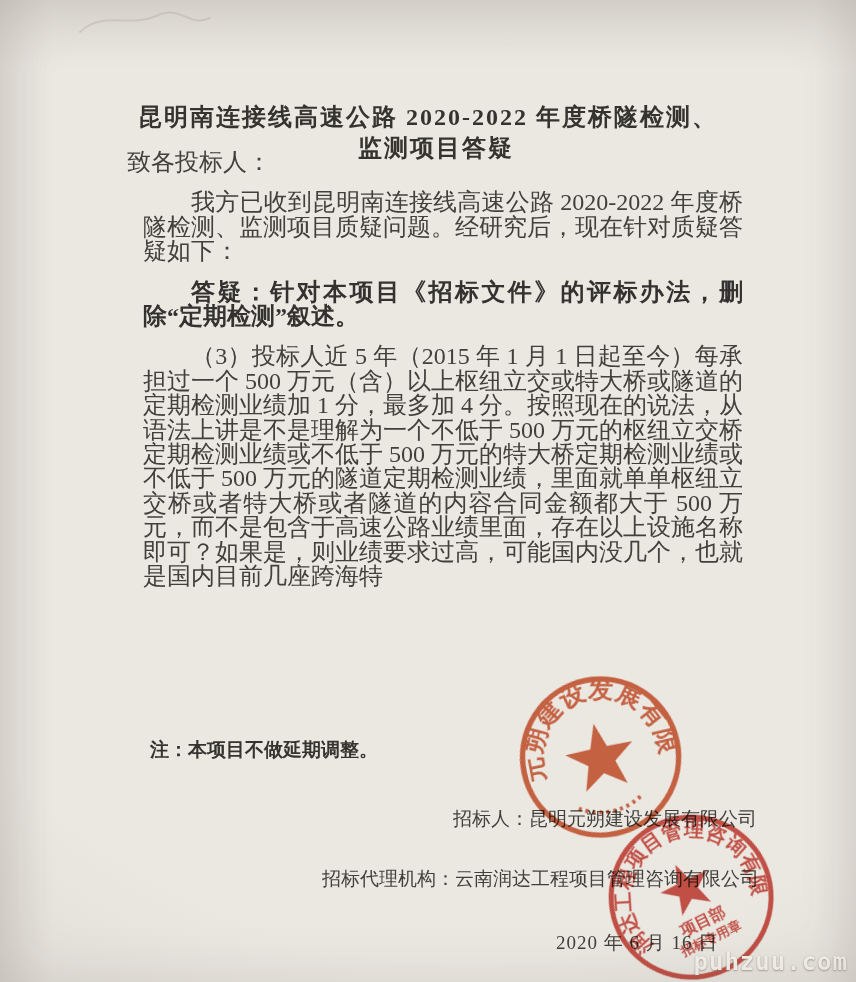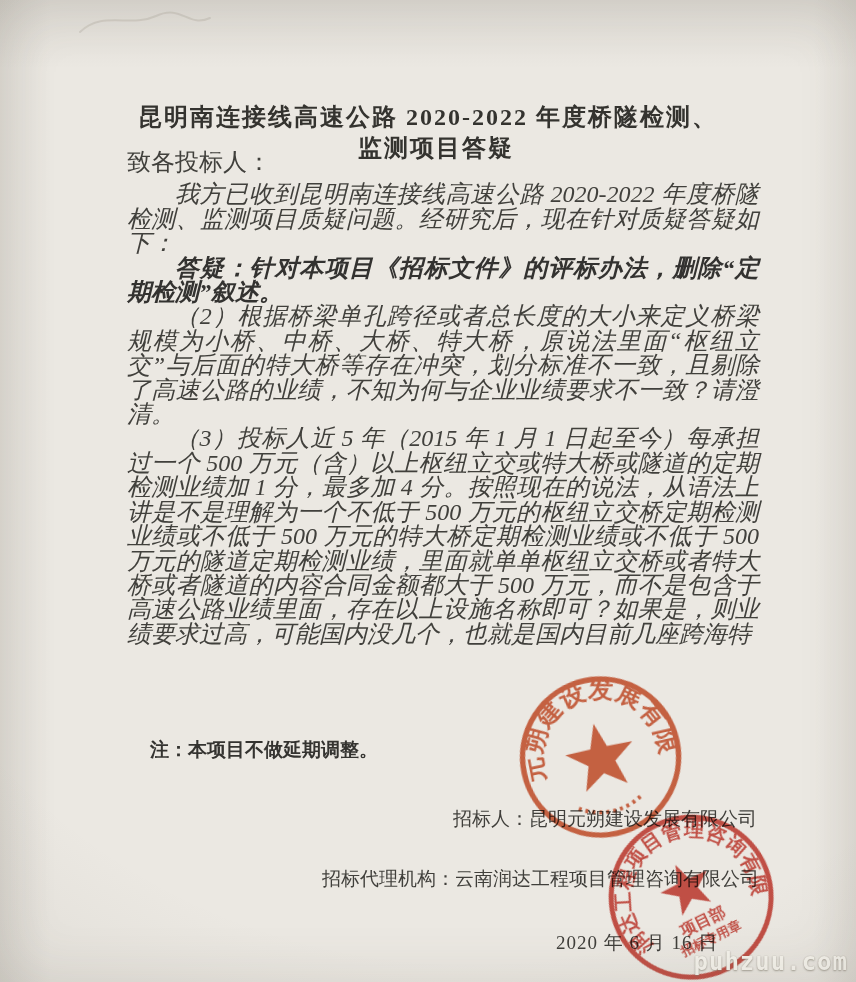--- a/index.html
+++ b/index.html
@@ -23,21 +23,21 @@
     letter-spacing:2px;
   }
   .title1{top:56px;margin-top:45px;}
   .title2{top:132px;margin-left:8px;}
   .flow{
     position:absolute;left:127px;top:150px;width:632px;
     font-size:24px;line-height:24.4px;text-align:justify;
     color:#41403c;
   }
   .salutation{margin:0 0 8px 0;}
-  .para{margin:0;text-indent:2em;font-style:italic;}
+  .para{margin:16px;text-indent:2em;}
   .para.bold{font-weight:bold;color:#333230;}
   .abs-line{position:absolute;font-size:19px;white-space:nowrap;color:#403f3b;}
   .note{left:150px;top:737px;font-weight:bold;color:#343330;}
   .bidder{left:453px;top:806px;}
   .agency{left:322px;top:866px;}
   .dateline{left:556px;top:930px;letter-spacing:1px;}
   .stamp{
     position:absolute;
     mix-blend-mode:multiply;
     opacity:.88;
@@ -65,21 +65,20 @@
   </svg>
 
   <div class="doc-text">
     <div class="title title1">昆明南连接线高速公路 2020-2022 年度桥隧检测、</div>
     <div class="title title2">监测项目答疑</div>
 
     <div class="flow">
       <div class="salutation">致各投标人：</div>
       <p class="para">我方已收到昆明南连接线高速公路 2020-2022 年度桥隧检测、监测项目质疑问题。经研究后，现在针对质疑答疑如下：</p>
       <p class="para bold">答疑：针对本项目《招标文件》的评标办法，删除“定期检测”叙述。</p>
-      <p class="para">（2）根据桥梁单孔跨径或者总长度的大小来定义桥梁规模为小桥、中桥、大桥、特大桥，原说法里面“枢纽立交”与后面的特大桥等存在冲突，划分标准不一致，且剔除了高速公路的业绩，不知为何与企业业绩要求不一致？请澄清。</p>
       <p class="para">（3）投标人近 5 年（2015 年 1 月 1 日起至今）每承担过一个 500 万元（含）以上枢纽立交或特大桥或隧道的定期检测业绩加 1 分，最多加 4 分。按照现在的说法，从语法上讲是不是理解为一个不低于 500 万元的枢纽立交桥定期检测业绩或不低于 500 万元的特大桥定期检测业绩或不低于 500 万元的隧道定期检测业绩，里面就单单枢纽立交桥或者特大桥或者隧道的内容合同金额都大于 500 万元，而不是包含于高速公路业绩里面，存在以上设施名称即可？如果是，则业绩要求过高，可能国内没几个，也就是国内目前几座跨海特</p>
     </div>
 
     <div class="abs-line note">注：本项目不做延期调整。</div>
     <div class="abs-line bidder">招标人：昆明元朔建设发展有限公司</div>
     <div class="abs-line agency">招标代理机构：云南润达工程项目管理咨询有限公司</div>
     <div class="abs-line dateline">2020 年 6 月 16 日</div>
   </div>
 
   <div class="stamp" style="left:506px;top:662px;transform:rotate(-12deg);">

